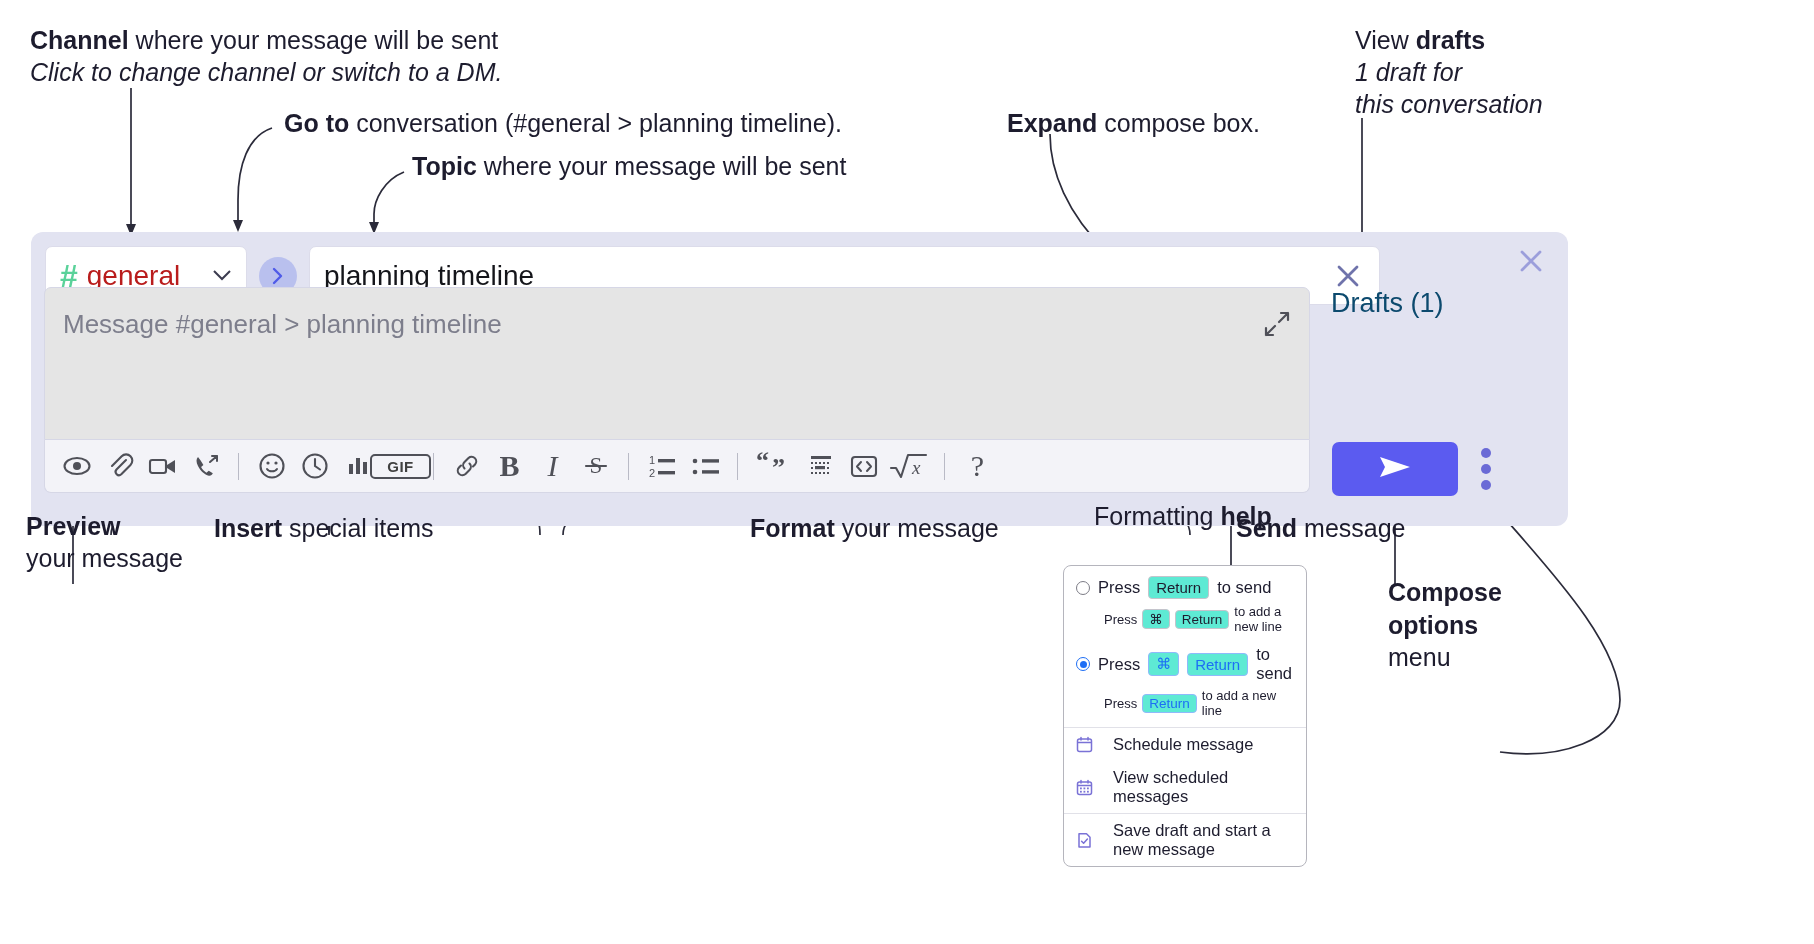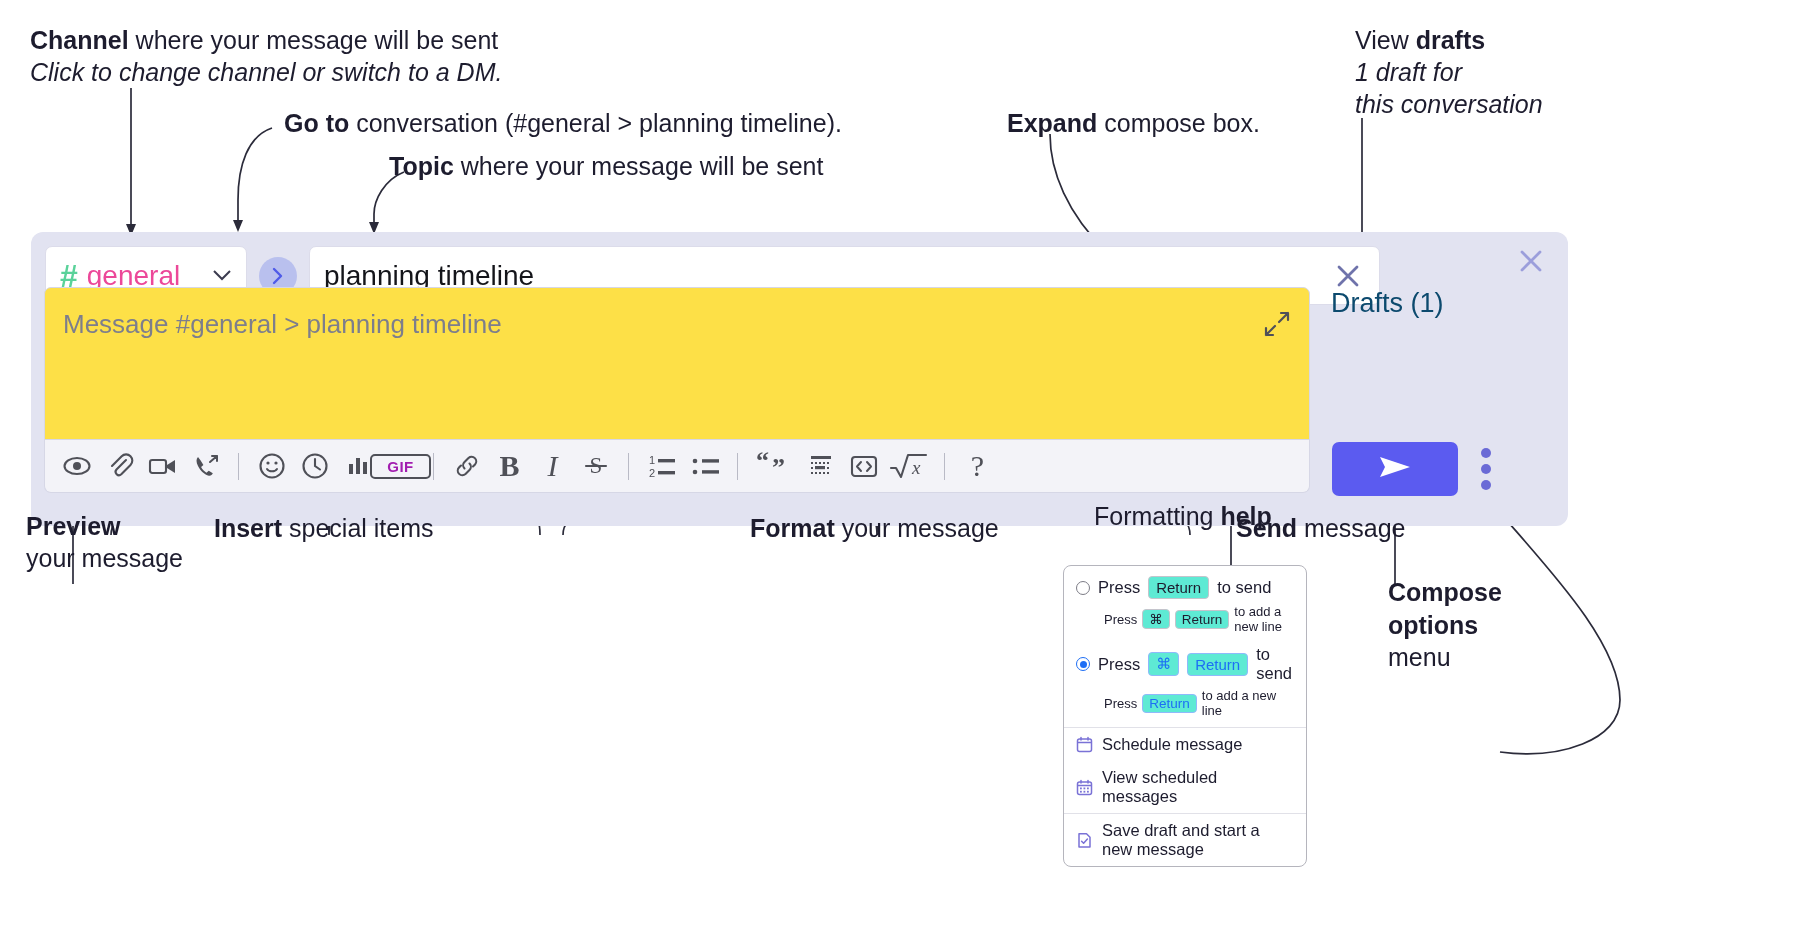--- a/index.html
+++ b/index.html
@@ -25,21 +25,21 @@
     position: absolute; left: 31px; top: 232px; width: 1537px; height: 294px;
     background: #e2e3f1; border-radius: 12px;
   }
   .row-top { position: absolute; left: 14px; top: 14px; display: flex; align-items: center; }
 
   .channel-btn {
     width: 202px; height: 59px; background: #fff; border: 1px solid #dcdcea; border-radius: 7px;
     display: flex; align-items: center; gap: 9px; padding: 0 14px;
   }
   .hash { color: #5ad29a; font-size: 32px; font-weight: bold; line-height: 1; }
-  .channel-name { font-size: 28px; color: #ec4899; }
+  .channel-name { font-size: 28px; color: #b91c1c; }
   .chev { margin-left: auto; color: #3b3b4f; font-size: 17px; }
 
   .goto-btn {
     width: 38px; height: 38px; border-radius: 50%; background: #b9c0ee;
     display: flex; align-items: center; justify-content: center;
     margin: 0 12px 0 12px;
   }
   .goto-btn svg { display: block; }
 
   .topic-field {
@@ -47,37 +47,37 @@
     display: flex; align-items: center; padding: 0 14px;
   }
   .topic-text { font-size: 28px; color: #14151a; }
   .topic-clear { margin-left: auto; display: flex; align-items: center; }
 
   .panel-close { position: absolute; right: 20px; top: 12px; }
 
   
   #msgbox {
     position: absolute; left: 44px; top: 287px; width: 1266px; height: 153px;
-    background: #fde047; border: 1px solid #d6d7e6; border-radius: 7px 7px 0 0;
+    background: #e5e5e5; border: 1px solid #d6d7e6; border-radius: 7px 7px 0 0;
   }
   .placeholder { position: absolute; left: 18px; top: 21px; font-size: 26px; color: #7d7e8c; }
   .expand-btn { position: absolute; right: 18px; top: 22px; }
 
   #toolbar {
     position: absolute; left: 44px; top: 440px; width: 1266px; height: 53px;
     background: #f3f3f8; border: 1px solid #d6d7e6; border-top: none; border-radius: 0 0 7px 7px;
     display: flex; align-items: center; padding-left: 10px;
   }
   .tb { width: 43px; height: 43px; display: flex; align-items: center; justify-content: center; color: #4f5058; }
   .tb svg { display: block; }
   .tb-sep { width: 1px; height: 27px; background: #b9bac6; margin: 0 11px; }
   .tb-txt { font-size: 30px; font-weight: normal; color: #4f5058; font-family: "Liberation Serif", serif; }
   .tb-gif {
     border: 2.2px solid #4f5058; border-radius: 5px; font-size: 15px; font-weight: bold;
-    padding: 2px 15px; letter-spacing: .5px; color: #a21caf; font-family: "Liberation Sans", sans-serif;
+    padding: 2px 15px; letter-spacing: .5px; color: #404040; font-family: "Liberation Sans", sans-serif;
   }
 
   
   .drafts-link { position: absolute; left: 1331px; top: 288px; font-size: 27px; color: #0c4a6e; }
   .send-btn {
     position: absolute; left: 1332px; top: 442px; width: 126px; height: 54px;
     background: #5b5bf0; border-radius: 7px; display: flex; align-items: center; justify-content: center;
   }
   .kebab { position: absolute; left: 1481px; top: 448px; display: flex; flex-direction: column; gap: 6px; }
   .kebab span { width: 10px; height: 10px; border-radius: 50%; background: #6a6ad6; }
@@ -91,21 +91,21 @@
   .opt-grp { padding: 10px 12px 9px 12px; }
   .opt-main { display: flex; align-items: center; gap: 8px; font-size: 16.5px; }
   .opt-sub { display: flex; align-items: center; gap: 5px; font-size: 13px; margin: 5px 0 0 28px; }
   .radio { width: 14px; height: 14px; border: 1.6px solid #7c7c86; border-radius: 50%; flex: none; }
   .radio.on { border-color: #1d6ef5; position: relative; }
   .radio.on::after { content: ""; position: absolute; left: 2.5px; top: 2.5px; width: 7px; height: 7px; border-radius: 50%; background: #1d6ef5; }
   .key { border: 1px solid #c4c4cc; border-radius: 4px; padding: 1px 6px; font-size: 13.5px; background: #5eead4; }
   .opt-main .key { font-size: 15px; padding: 2px 7px; }
   .key.blue { border-color: #8fb9fb; color: #1d6ef5; }
   .menu-sep { height: 1px; background: #e1e1e8; }
-  .opt-item { display: flex; align-items: center; gap: 9px; padding: 7px 12px; font-size: 16.5px; }
+  .opt-item { display: flex; align-items: center; gap: 20px; padding: 7px 12px; font-size: 16.5px; }
   .opt-item:first-child { padding-top: 9px; }
   .mi { color: #7a72d6; display: flex; flex: none; }
 </style>
 </head>
 <body>
 
 <div id="stage">
 
   <svg id="lines" viewBox="0 0 1814 944">
     <g fill="none" stroke="#2b2b3a" stroke-width="1.7">
@@ -148,21 +148,21 @@
 
   <div class="anno" style="left:30px; top:24px;">
     <div><b>Channel</b><span> where your message will be sent</span></div>
     <div><i>Click to change channel or switch to a DM.</i></div>
   </div>
 
   <div class="anno" style="left:284px; top:107px;">
     <b>Go to</b><span> conversation (#general &gt; planning timeline).</span>
   </div>
 
-  <div class="anno" style="left:389px; top:150px;text-align:center;">
+  <div class="anno" style="left:412px; top:150px;text-align:center;">
     <b>Topic</b><span> where your message will be sent</span>
   </div>
 
   <div class="anno" style="left:1007px; top:107px;">
     <b>Expand</b><span> compose box.</span>
   </div>
 
   <div class="anno" style="left:1333px; top:24px;margin-left:22px;">
     <div><span>View </span><b>drafts</b></div>
     <div><i>1 draft for</i></div>

